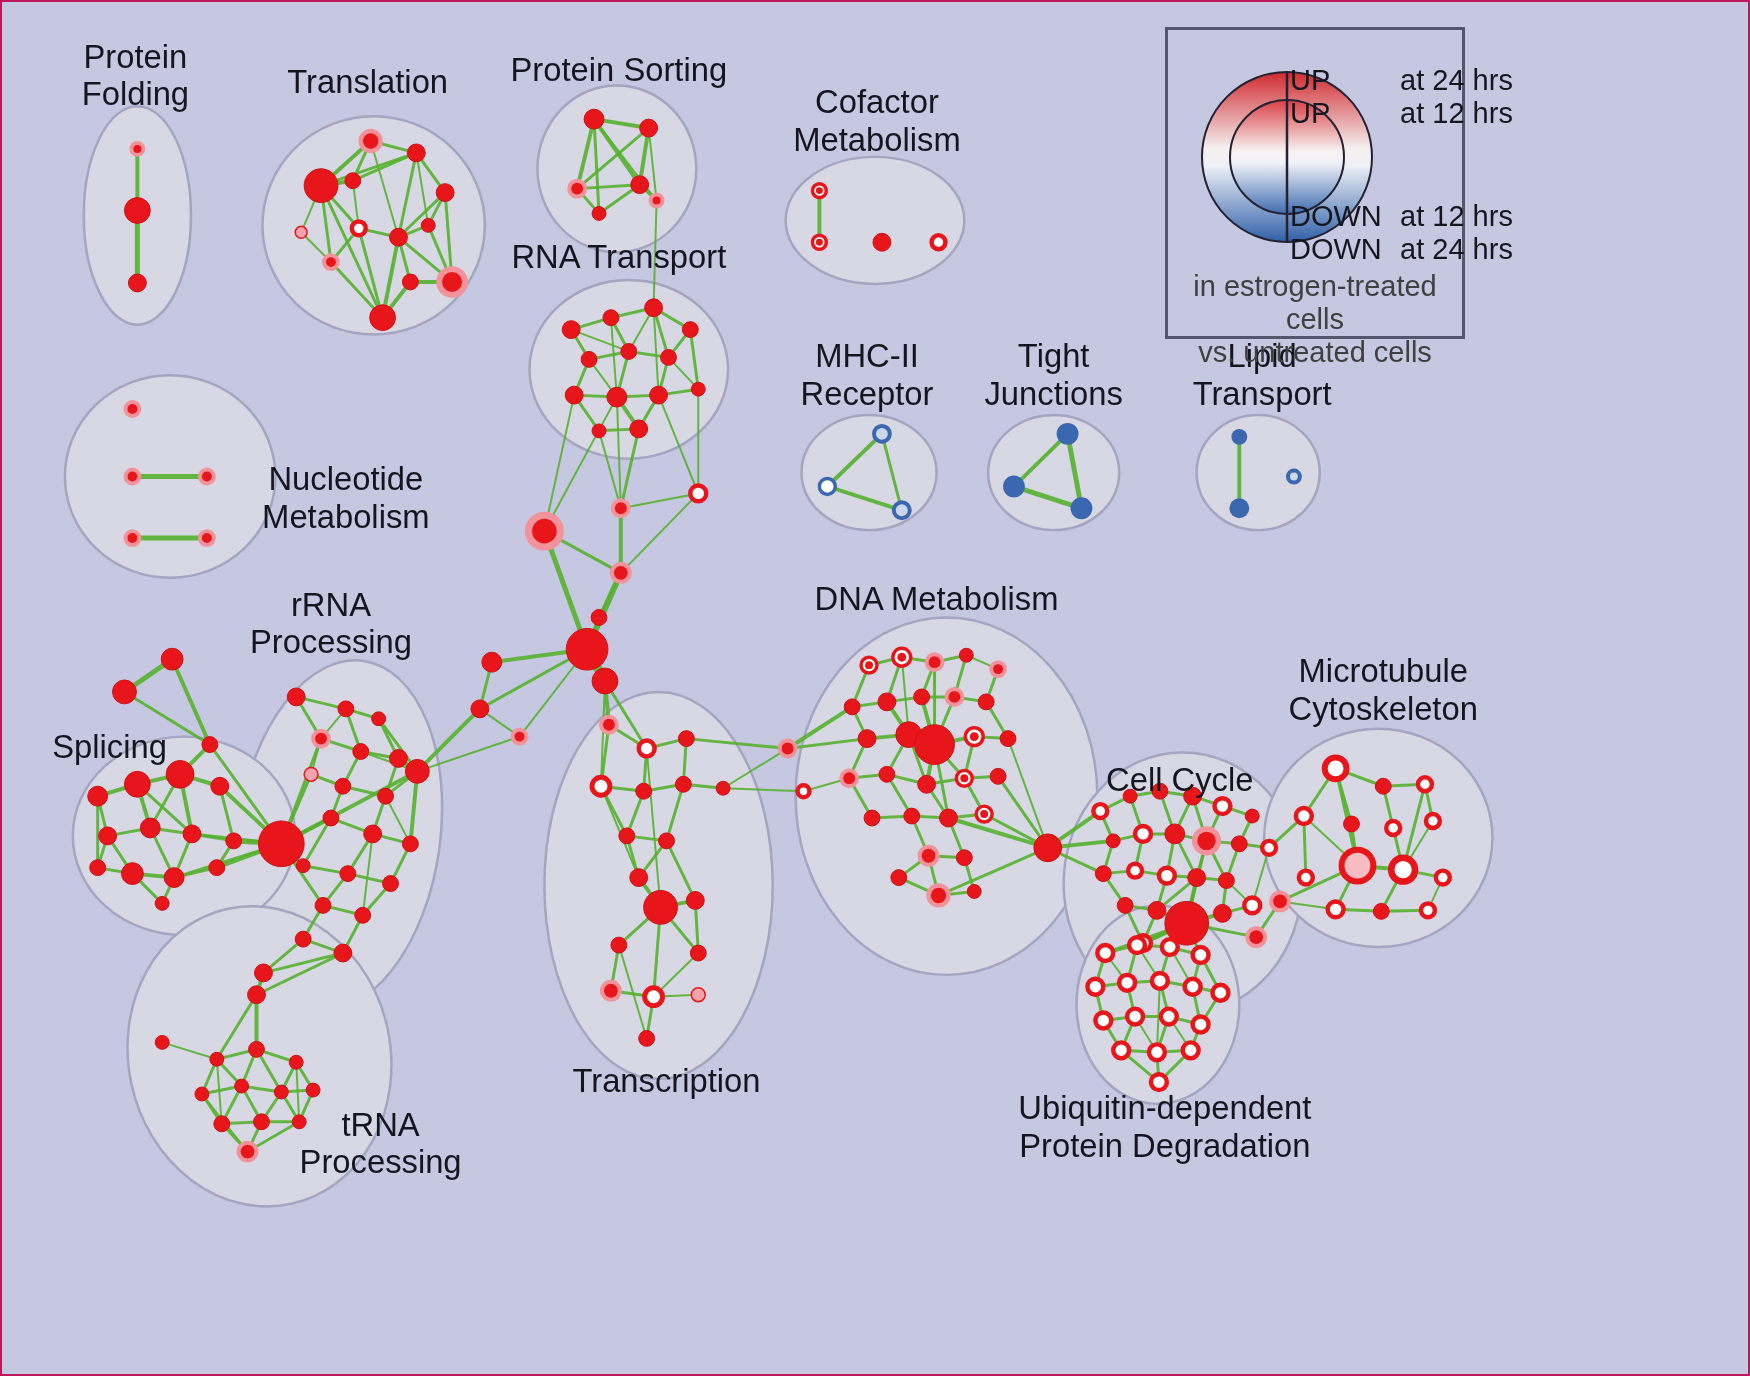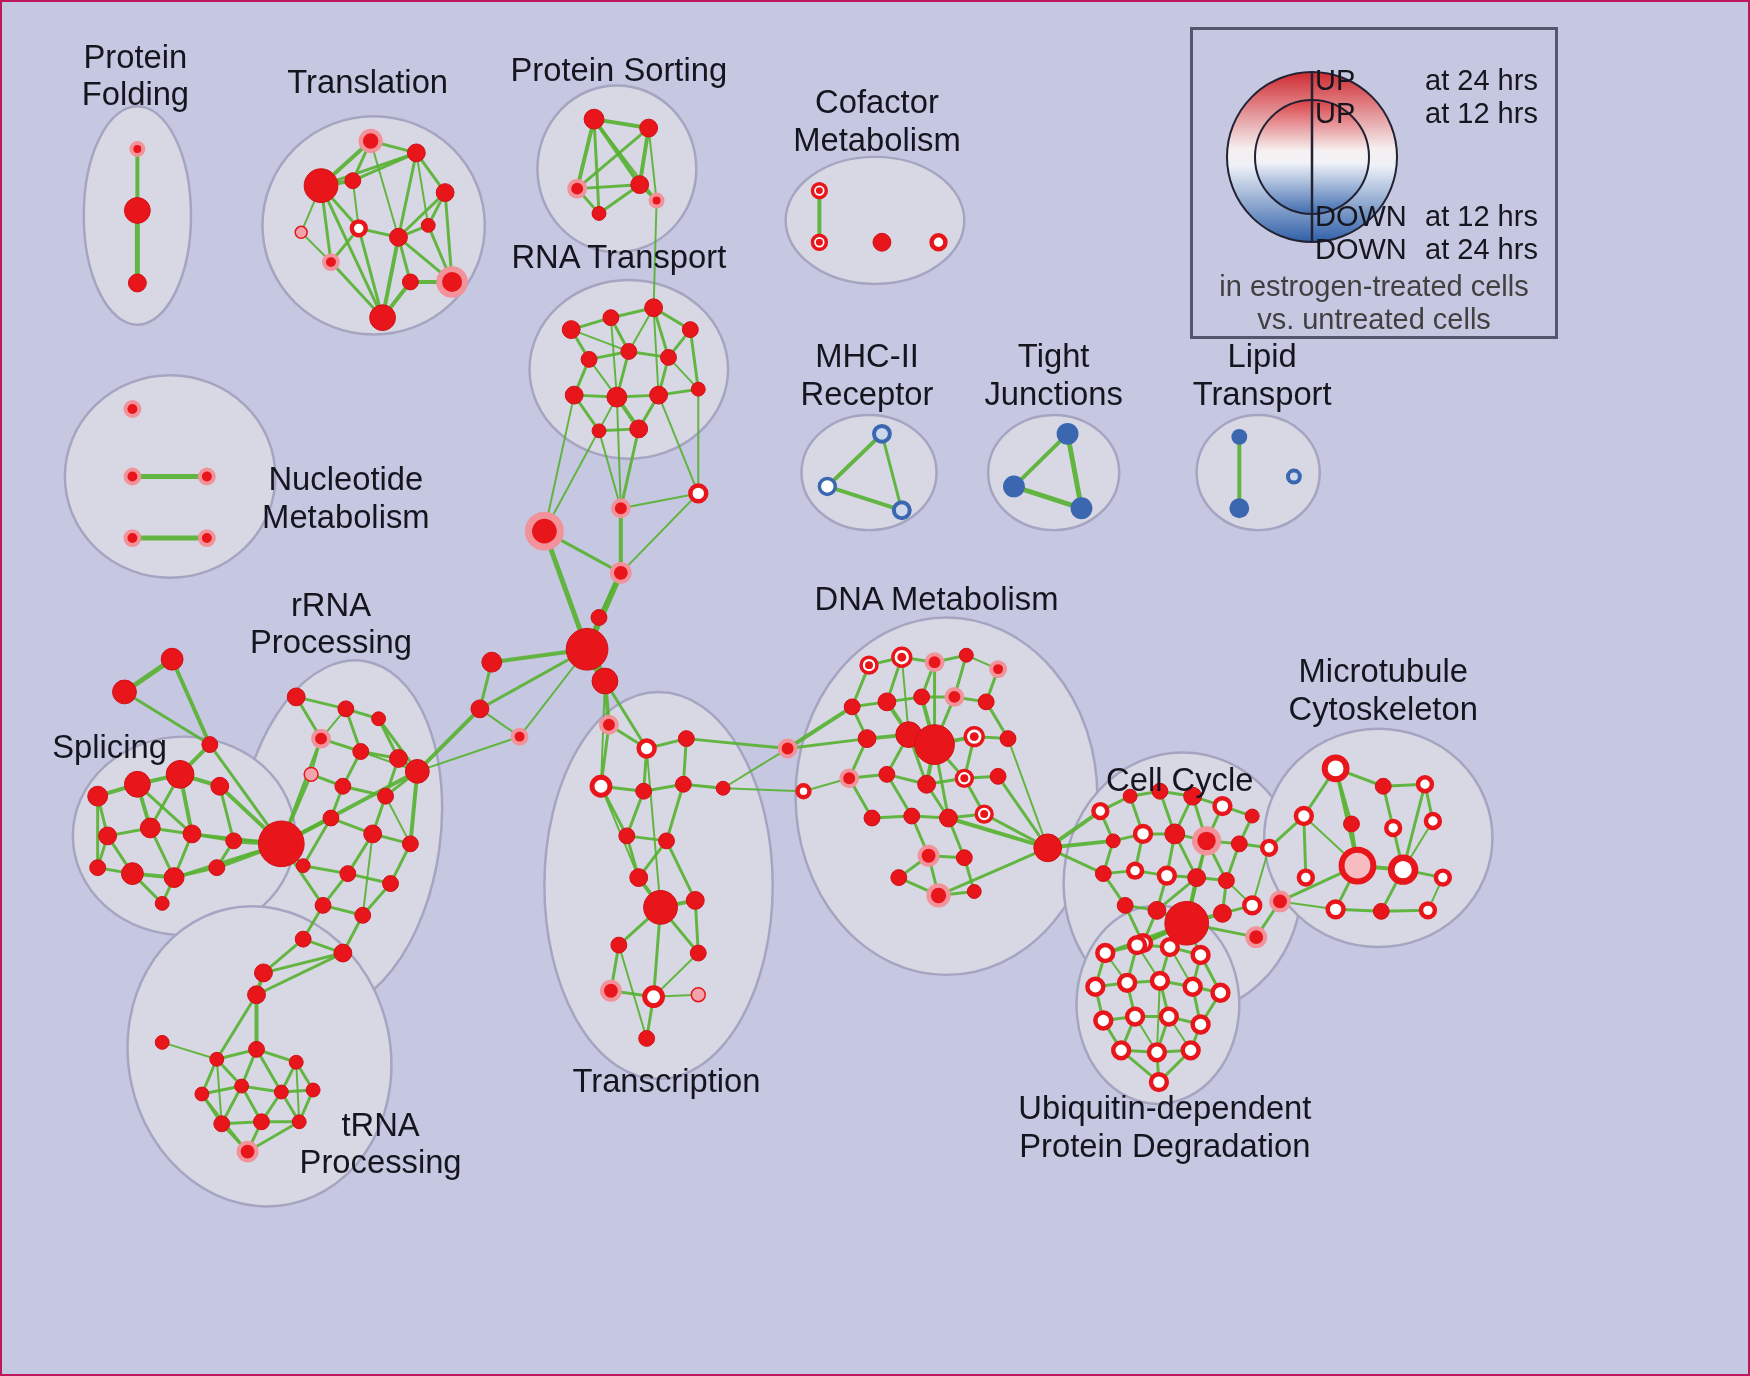--- a/index.html
+++ b/index.html
@@ -3,21 +3,21 @@
 <meta charset="utf-8">
 <style>
   html,body{margin:0;padding:0;background:#9a9ab4;}
   .figure{
     position:relative;width:1750px;height:1376px;background:#c6c7e1;
     border:2px solid #be185d;box-sizing:border-box;overflow:hidden;
     font-family:"Liberation Sans", sans-serif;
   }
   #network{position:absolute;left:0;top:0;width:1740px;height:1366px;display:block;}
   .legend{
-    position:absolute;left:1188px;top:25px;width:368px;height:312px;
+    position:absolute;left:1163px;top:25px;width:300px;height:312px;
     border:3px solid #54566e;background:#c6c7e1;box-sizing:border-box;padding-left:28px;
   }
   .legend-glyph{position:absolute;left:16px;top:14px;}
   .legend-row{position:absolute;left:122px;font-size:29px;color:#16161f;white-space:nowrap;}
   .legend-row .lg-label{display:inline-block;width:102px;}
   .legend-row .lg-time{display:inline-block;}
   .r1{top:34px}.r2{top:67px}.r3{top:170px}.r4{top:203px}
   .legend-caption{
     position:absolute;top:240px;left:0;width:100%;text-align:center;
     font-size:29px;line-height:33px;color:#404040;white-space:pre-line;

